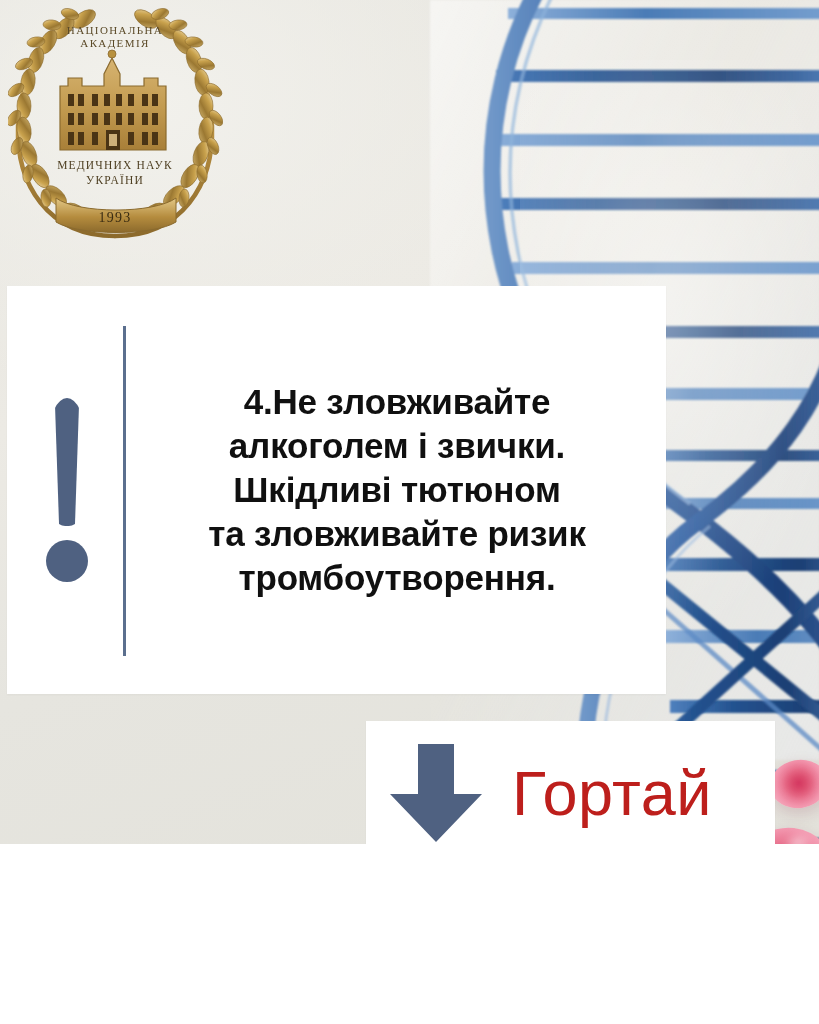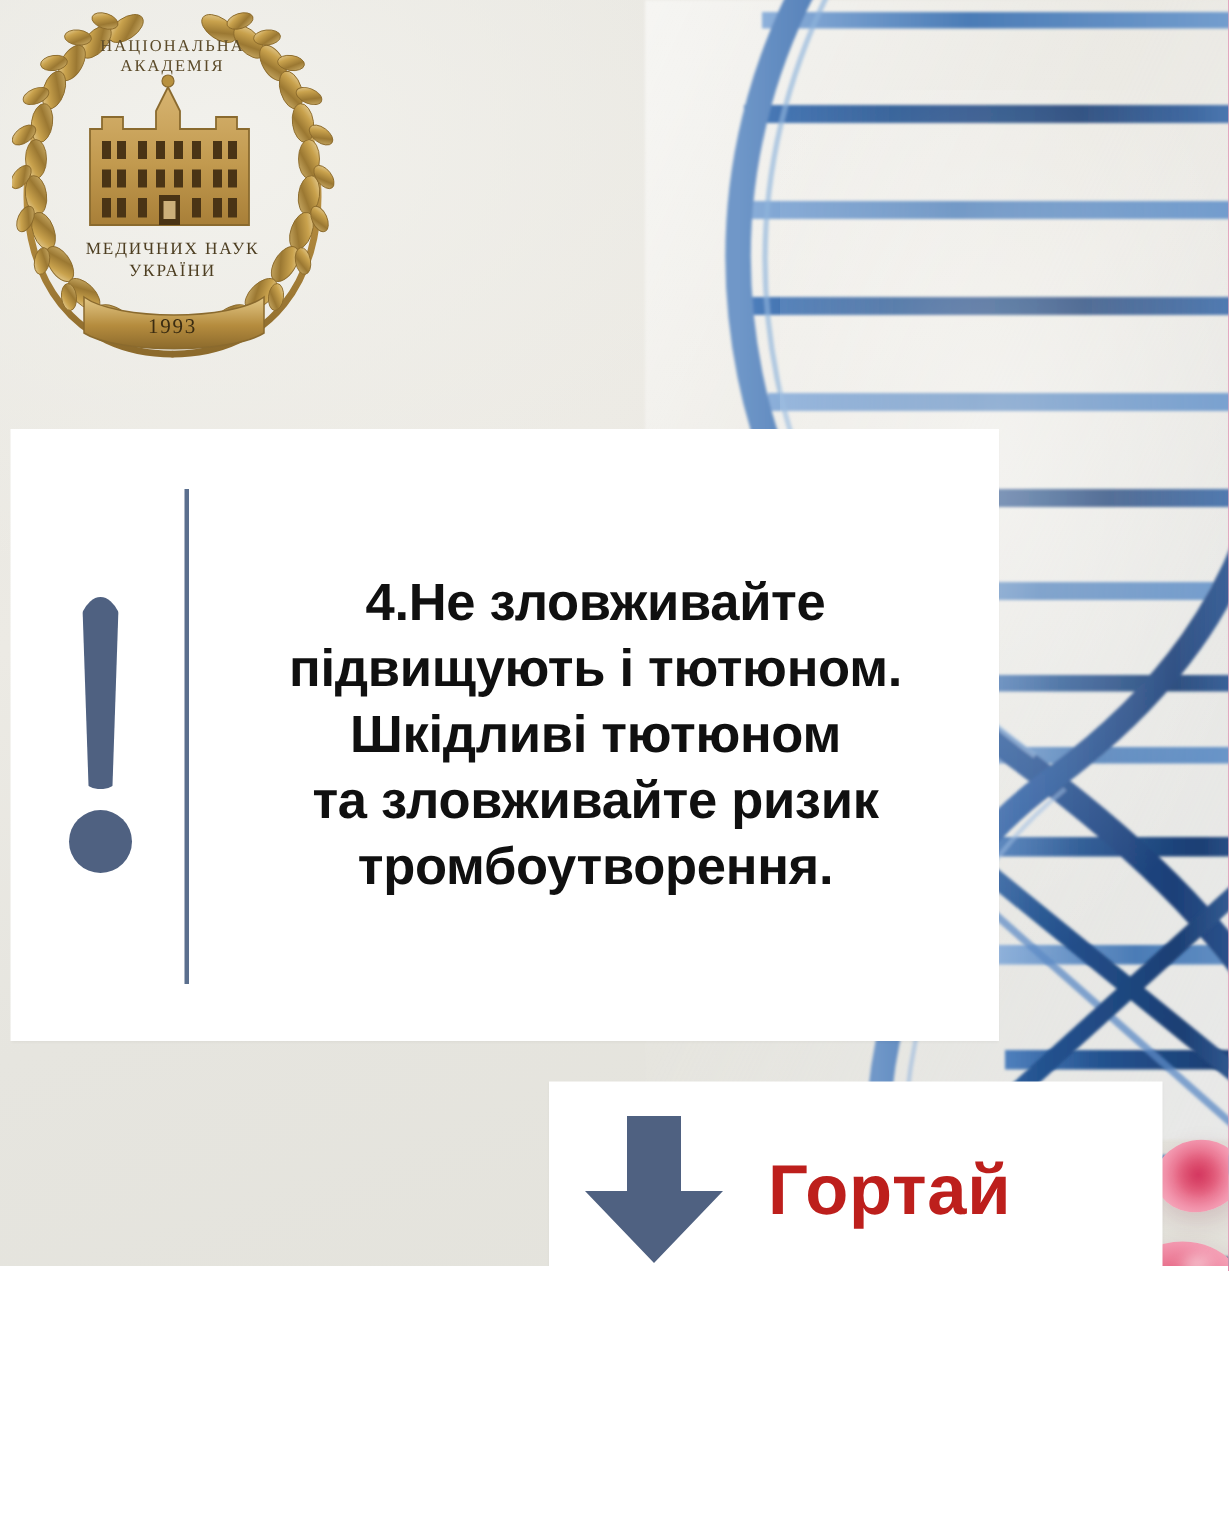--- a/index.html
+++ b/index.html
@@ -154,22 +154,22 @@
     width: 140px;
     display: flex;
     align-items: center;
     justify-content: center;
     flex: 0 0 auto;
   }
   .arrow-box svg { display: block; }
   .swipe-label {
     flex: 1 1 auto;
     color: #bd1f1c;
-    font-weight: 700;
-    font-size: 47px;
+    font-weight: 400;
+    font-size: 63px;
     letter-spacing: 0.5px;
     text-align: left;
     padding-left: 6px;
   }
 </style>
 </head>
 <body>
 
 <div id="stage">
 
@@ -434,21 +434,21 @@
   </div>
 
   <div class="tip-card">
     <div class="bang-wrap">
       <div class="bang-stem"></div>
       <div class="bang-dot"></div>
     </div>
     <div class="rule"></div>
     <div class="tip-text">
       <div>4.Не зловживайте</div>
-      <div>підвищують і тютюном.</div>
+      <div>алкоголем і звички.</div>
       <div>Шкідливі тютюном</div>
       <div>та зловживайте ризик</div>
       <div>тромбоутворення.</div>
     </div>
   </div>
 
   <div class="swipe-card">
     <div class="arrow-box">
       <svg width="108" height="110" viewBox="0 0 108 110" aria-hidden="true">
         <path d="M36 6 H72 V56 H100 L54 104 L8 56 H36 Z" fill="#4f6181"></path>

